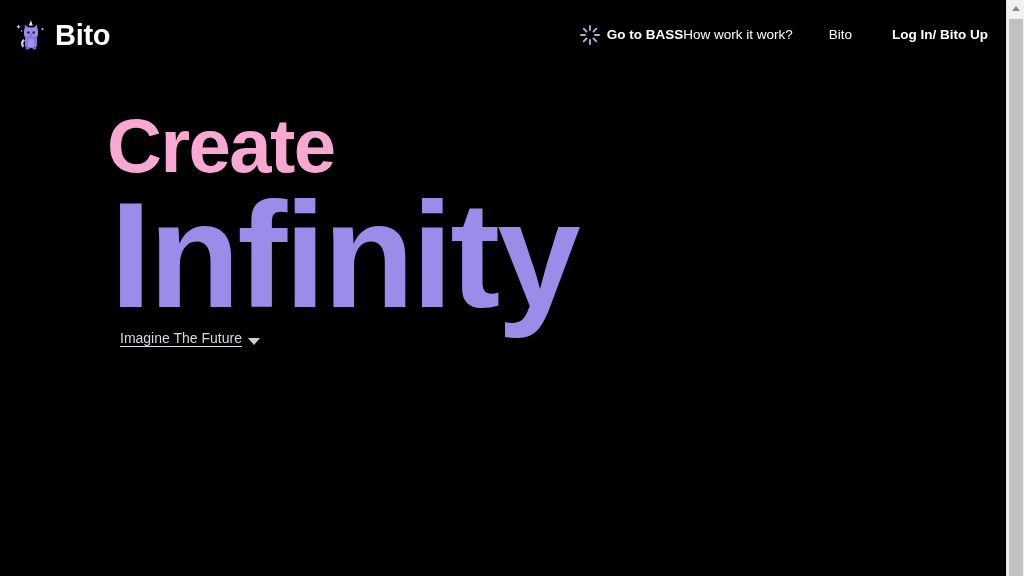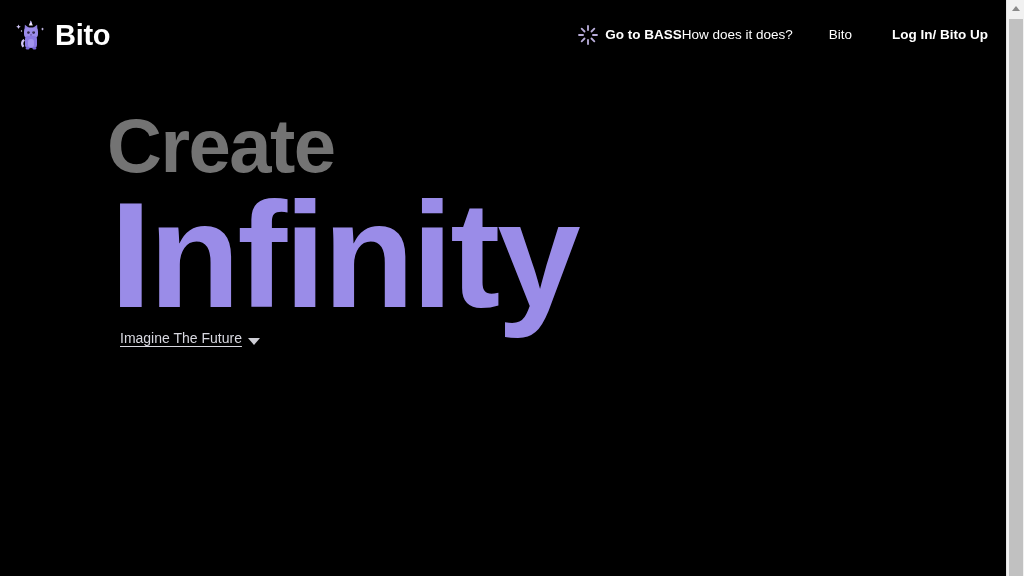--- a/index.html
+++ b/index.html
@@ -87,21 +87,21 @@
     position: absolute;
     left: 0;
     top: 74px;
     width: 1006px;
   }
 
   .hero-line1 {
     position: absolute;
     left: 107px;
     top: 34px;
-    color: #737373;
+    color: #f9a8d4;
     font-size: 76px;
     font-weight: bold;
     letter-spacing: -1.5px;
     line-height: 1;
     white-space: nowrap;
   }
 
   .hero-line2 {
     position: absolute;
     left: 110px;
@@ -236,21 +236,21 @@
                 <line x1="15.8" y1="15.8" x2="18.9" y2="18.9"></line>
                 <line x1="18.9" y1="5.1" x2="15.8" y2="8.2"></line>
                 <line x1="8.2" y1="15.8" x2="5.1" y2="18.9"></line>
               </g>
             </svg>
           </span>
           <span>Go to BASS</span>
         </a>
 
         <a class="nav-link nav-how" href="#">
-          <span>How does it does?</span>
+          <span>How work it work?</span>
         </a>
 
         <a class="nav-link nav-blog" href="#">
           <span>Bito</span>
         </a>
 
         <a class="nav-link nav-auth" href="#">
           <span>Log In/ Bito Up</span>
         </a>
 

